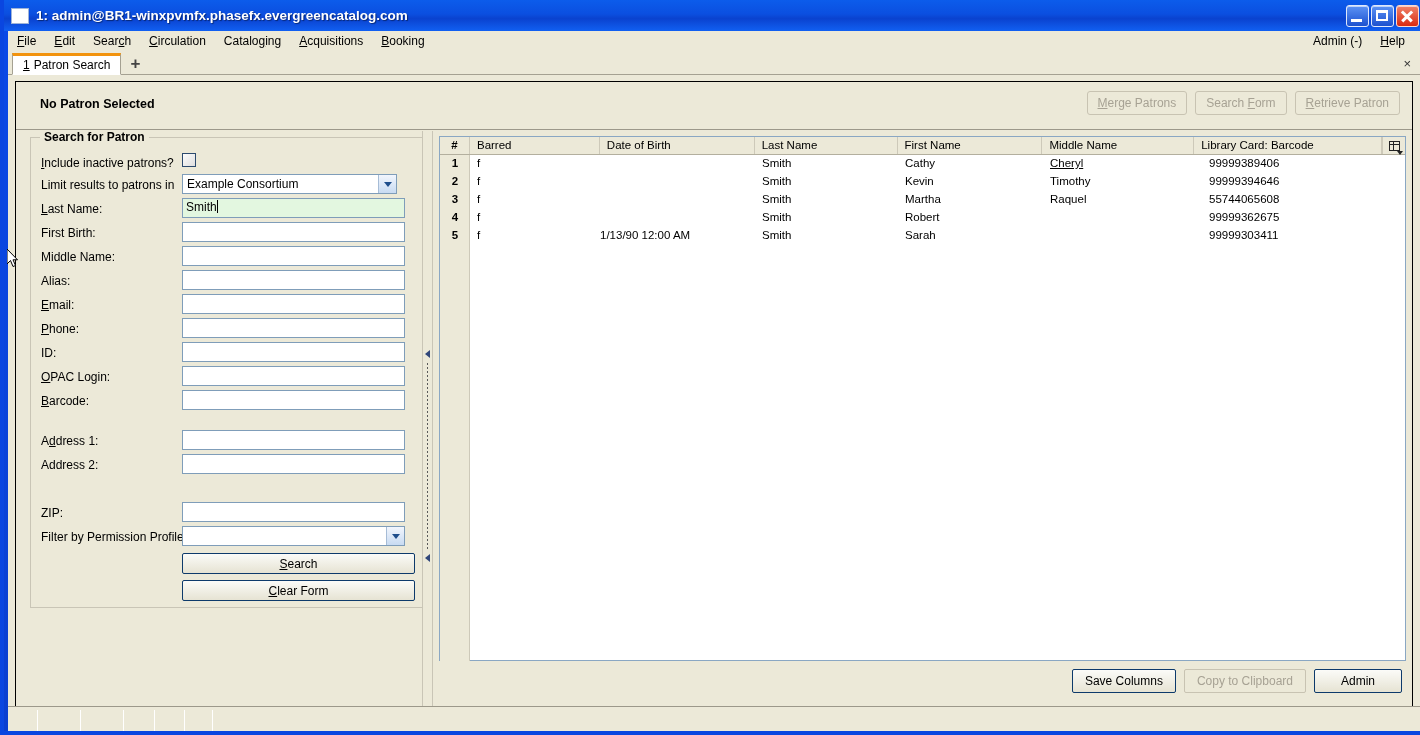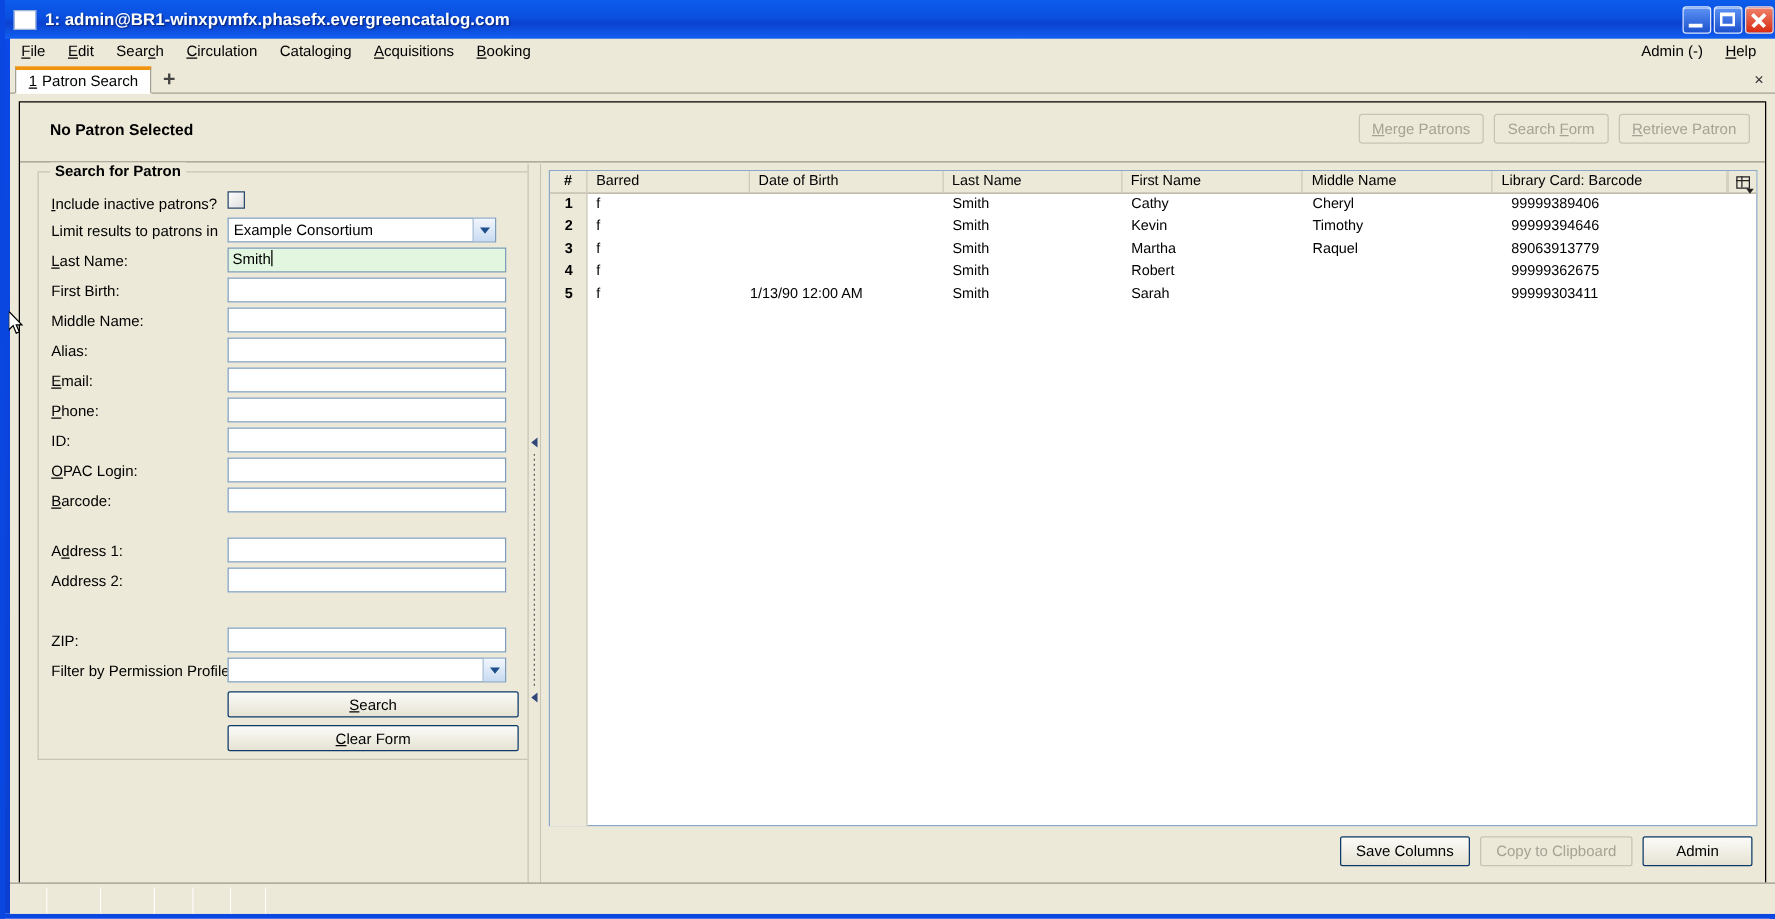--- a/index.html
+++ b/index.html
@@ -593,40 +593,40 @@
 
           <div id="grid-gutter"></div>
 
           <div id="grid-rows">
               <div class="grow" style="top: 18px;">
                 <div class="gc num" style="width: 30px;">1</div>
                 <div class="gc" style="width: 130px;">f</div>
                 <div class="gc dob" style="width: 155px;"></div>
                 <div class="gc" style="width: 143px;">Smith</div>
                 <div class="gc" style="width: 145px;">Cathy</div>
-                <div class="gc" style="width: 152px;">Cheryl</div>
+                <div class="gc" style="width: 152px; text-decoration: underline;">Cheryl</div>
                 <div class="gc barcode" style="width: 188px;">99999389406</div>
               </div>
               <div class="grow" style="top: 36px;">
                 <div class="gc num" style="width: 30px;">2</div>
                 <div class="gc" style="width: 130px;">f</div>
                 <div class="gc dob" style="width: 155px;"></div>
                 <div class="gc" style="width: 143px;">Smith</div>
                 <div class="gc" style="width: 145px;">Kevin</div>
                 <div class="gc" style="width: 152px;">Timothy</div>
                 <div class="gc barcode" style="width: 188px;">99999394646</div>
               </div>
               <div class="grow" style="top: 54px;">
                 <div class="gc num" style="width: 30px;">3</div>
                 <div class="gc" style="width: 130px;">f</div>
                 <div class="gc dob" style="width: 155px;"></div>
                 <div class="gc" style="width: 143px;">Smith</div>
                 <div class="gc" style="width: 145px;">Martha</div>
                 <div class="gc" style="width: 152px;">Raquel</div>
-                <div class="gc barcode" style="width: 188px;">89063913779</div>
+                <div class="gc barcode" style="width: 188px;">55744065608</div>
               </div>
               <div class="grow" style="top: 72px;">
                 <div class="gc num" style="width: 30px;">4</div>
                 <div class="gc" style="width: 130px;">f</div>
                 <div class="gc dob" style="width: 155px;"></div>
                 <div class="gc" style="width: 143px;">Smith</div>
                 <div class="gc" style="width: 145px;">Robert</div>
                 <div class="gc" style="width: 152px;"></div>
                 <div class="gc barcode" style="width: 188px;">99999362675</div>
               </div>

